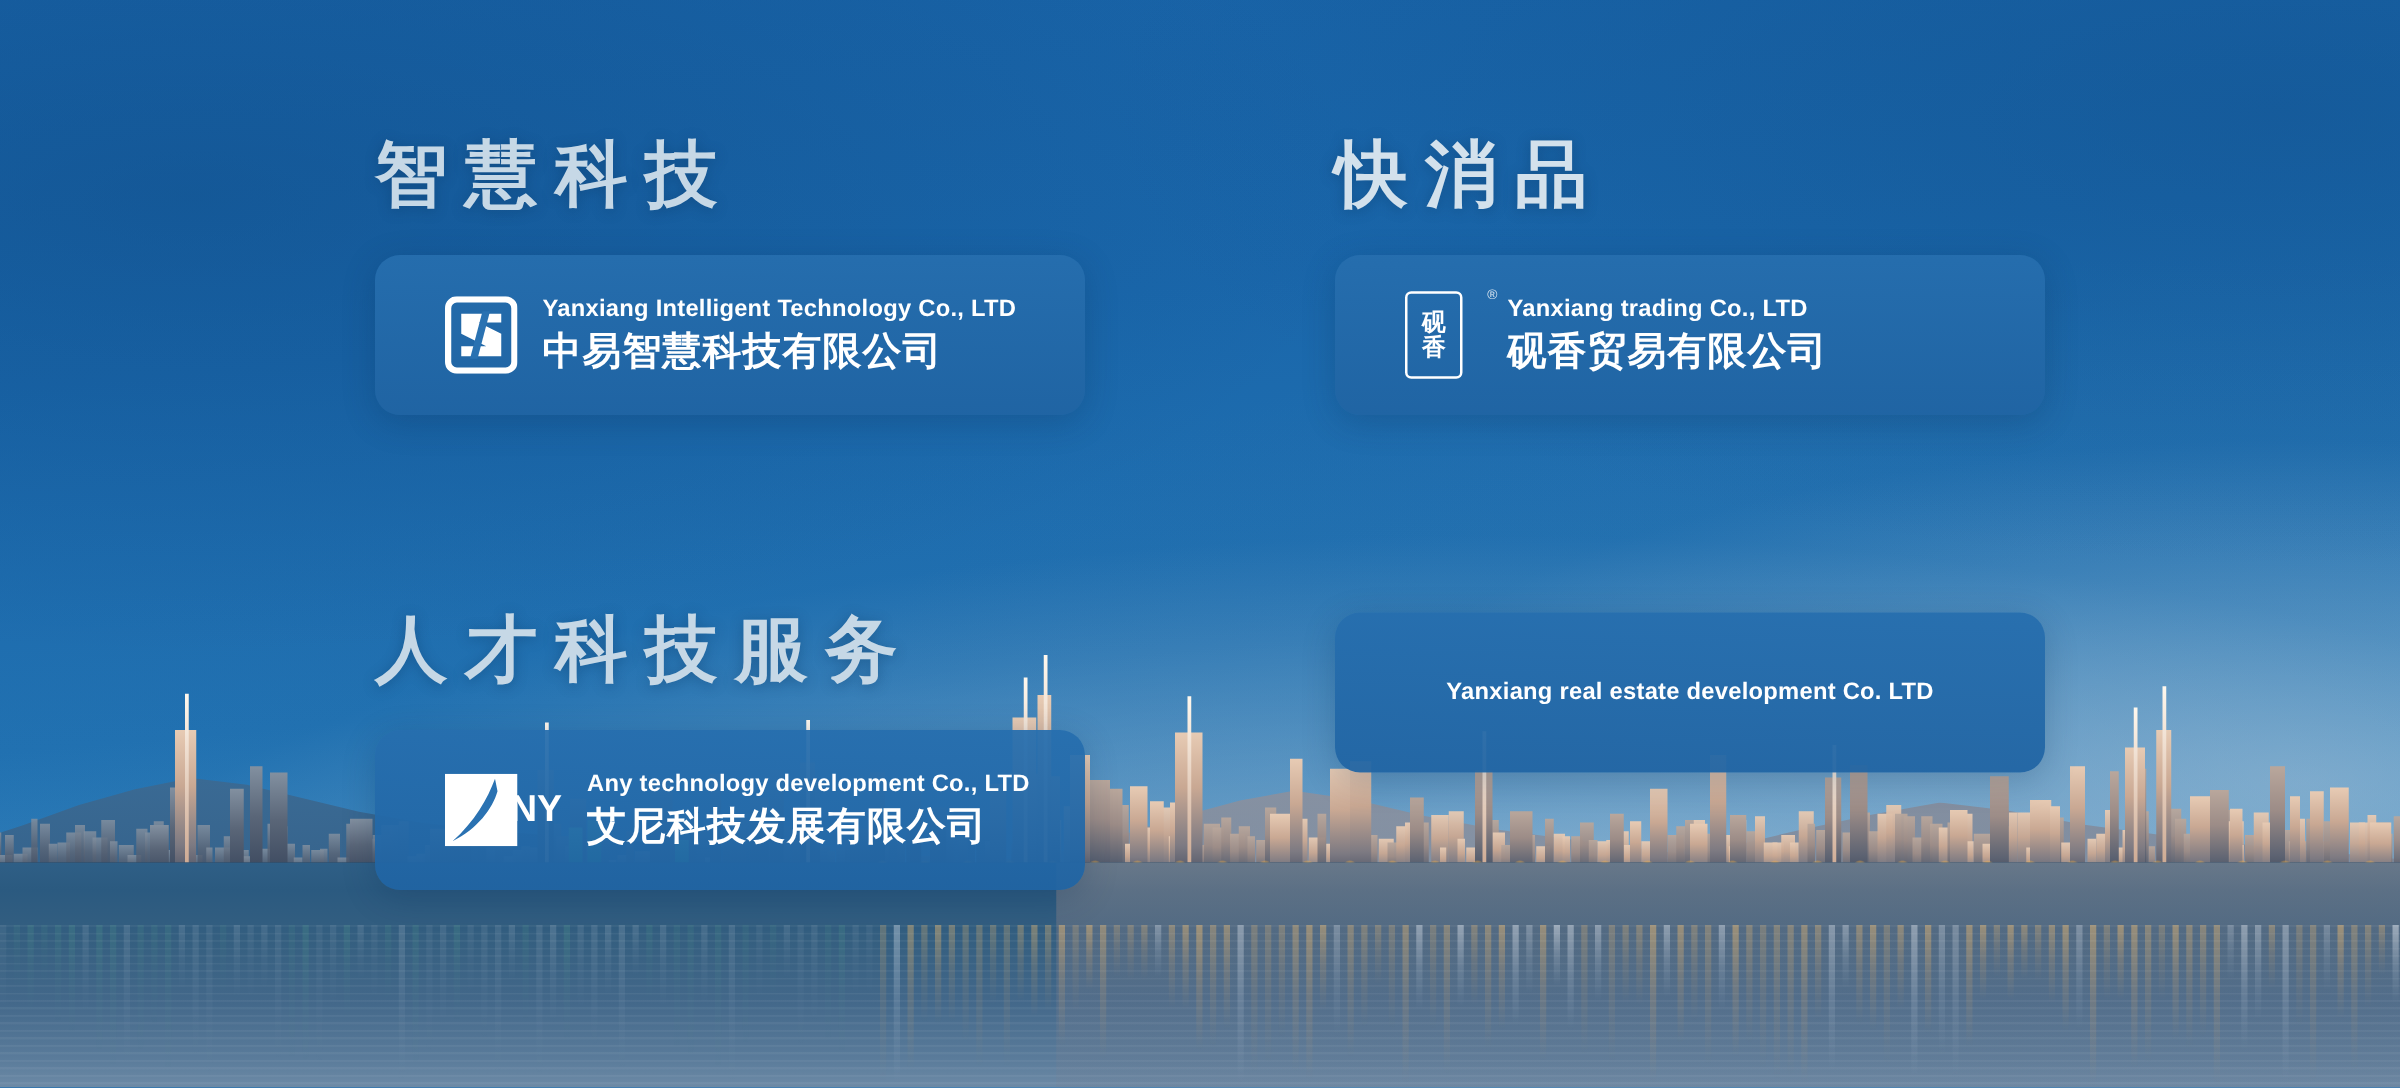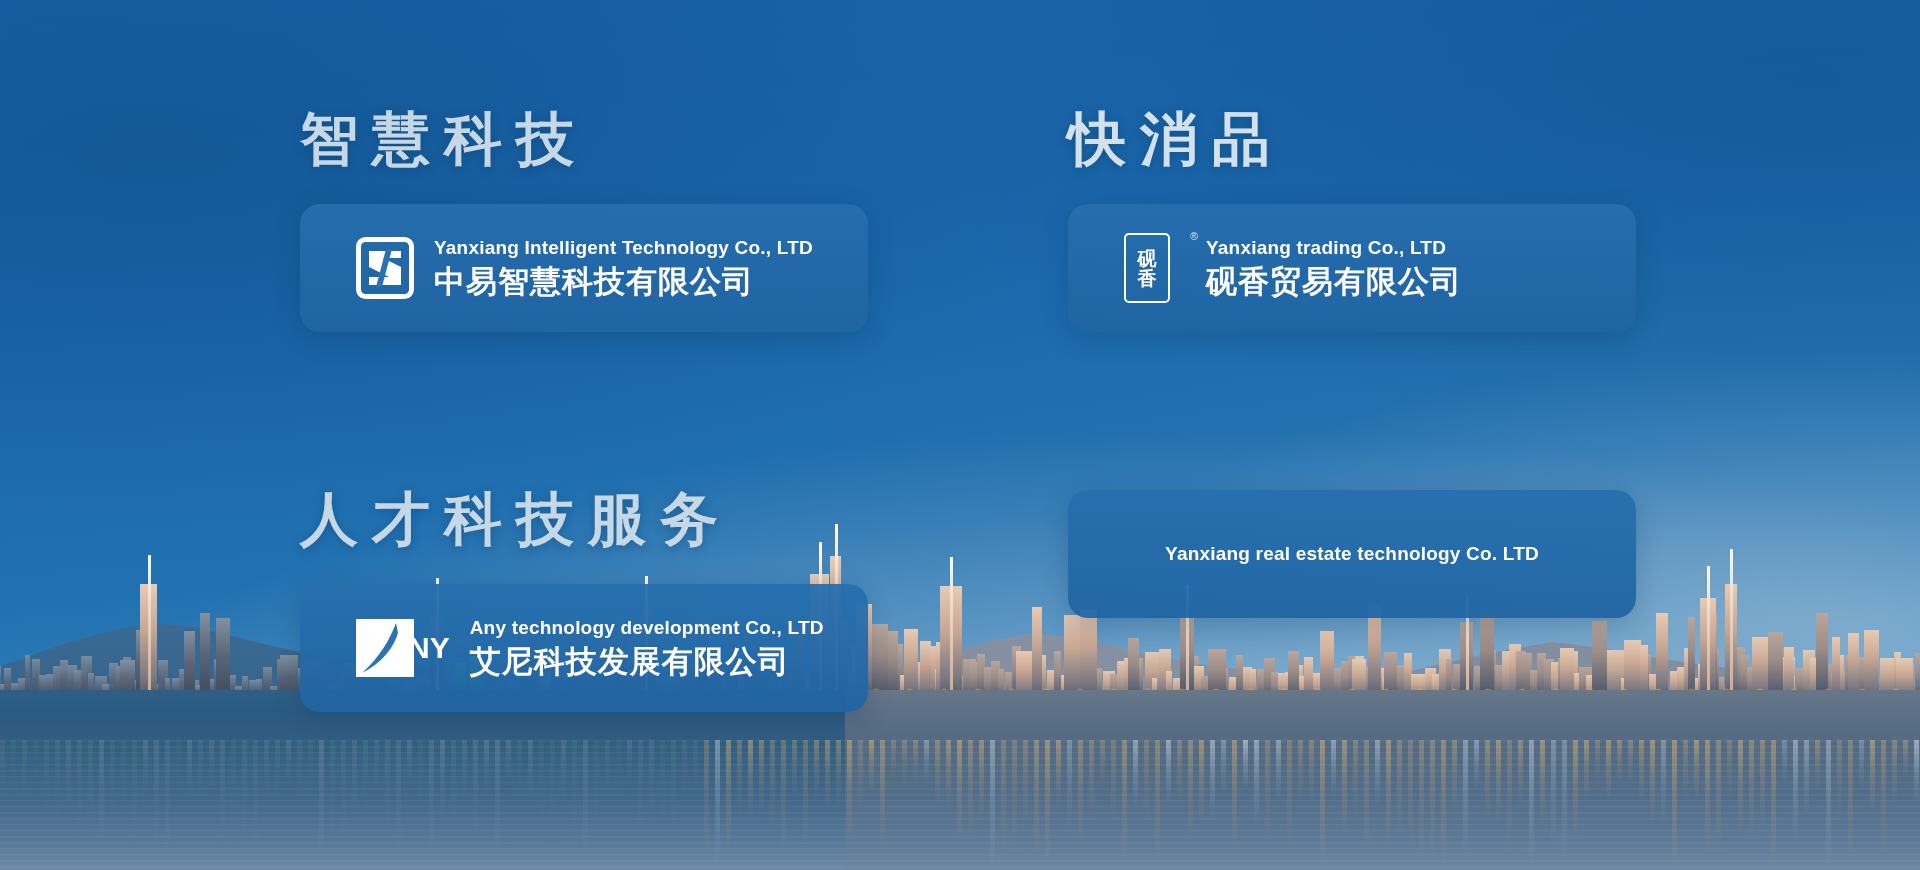--- a/index.html
+++ b/index.html
@@ -813,19 +813,19 @@
           <div class="name-cn">砚香贸易有限公司</div>
         </div>
       </div>
     </div>
   </div>
 
   <div class="quad q4">
     <div class="card centered">
       <div class="card-inner">
         <div class="name-block">
-          <div class="name-en">Yanxiang real estate technology Co. LTD</div>
+          <div class="name-en">Yanxiang real estate development Co. LTD</div>
         </div>
       </div>
     </div>
   </div>
 
 </div>
 
 </body></html>

